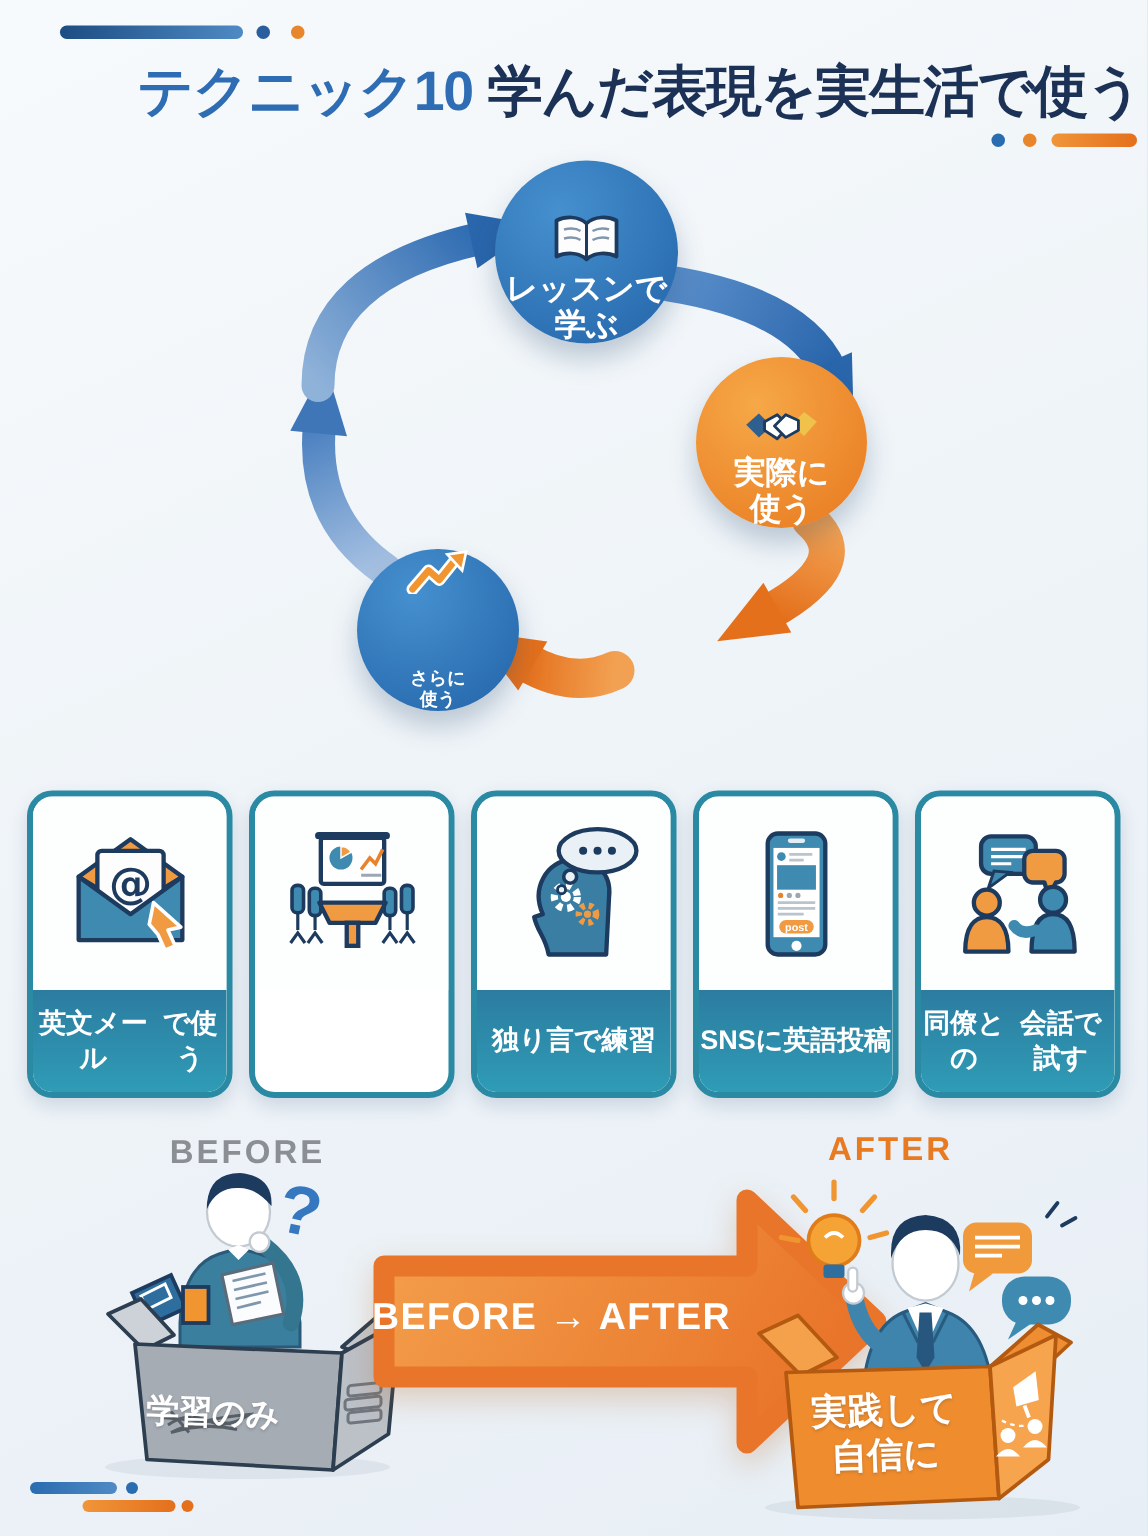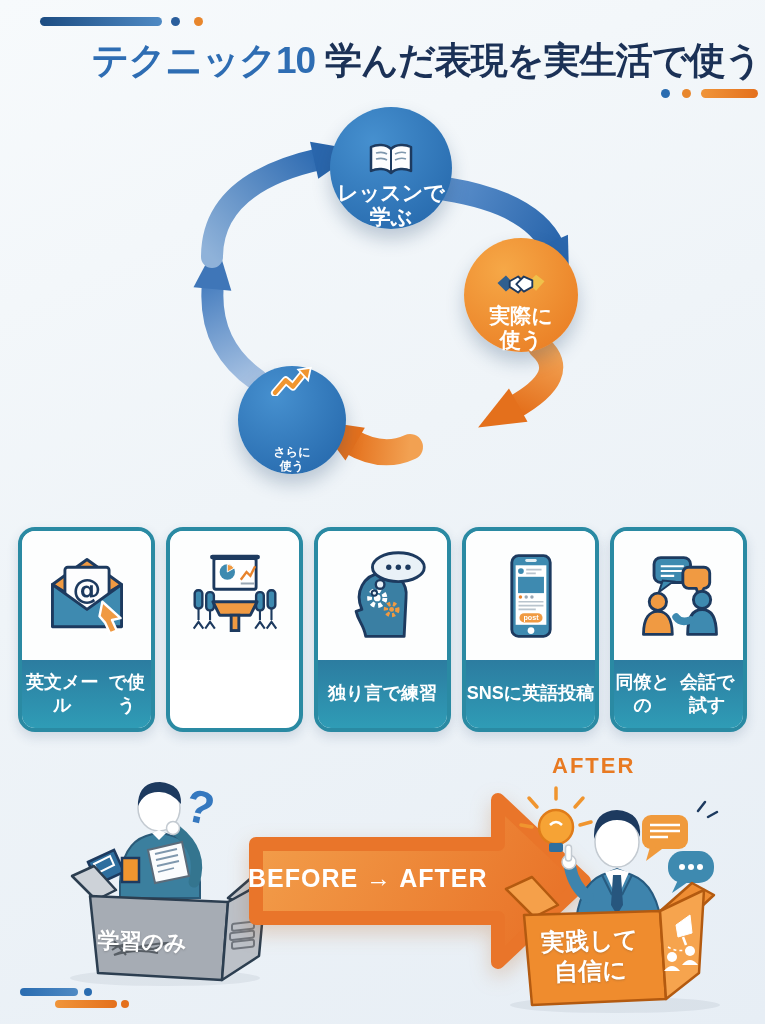--- a/index.html
+++ b/index.html
@@ -255,20 +255,21 @@
           <path d="M62,75 Q52,79 47,72" stroke="#3e8ab0" stroke-width="8" fill="none" stroke-linecap="round"></path>
         </svg>
       </div>
       <div class="card-label">
         <span>同僚との</span>
         <span>会話で試す</span>
       </div>
     </div>
   </div>
 
+  <div class="ba-label lbl-before">BEFORE</div>
   <div class="ba-label lbl-after">AFTER</div>
   <div class="qmark">?</div>
 
   <svg class="fig" style="left:60px;top:778px;" width="250" height="210" viewBox="0 0 250 210">
     <ellipse cx="105" cy="200" rx="95" ry="8" fill="rgba(40,60,90,0.07)"></ellipse>
 
     <ellipse cx="99" cy="30" rx="21" ry="23" fill="#ffffff" stroke="#c3cad1" stroke-width="1.5"></ellipse>
     <path d="M78,24 Q80,4 100,4 Q122,6 121,26 Q110,13 98,14 Q84,14 78,28 Z" fill="#1d3a5f"></path>
     <path d="M60,104 Q62,66 86,58 L99,54 L113,58 Q136,64 140,104 L140,120 L60,120 Z" fill="#3b7f9e" stroke="#2a5a78" stroke-width="2"></path>
     <polygon points="92,55 99,62 106,55 99,52" fill="#fff"></polygon>

